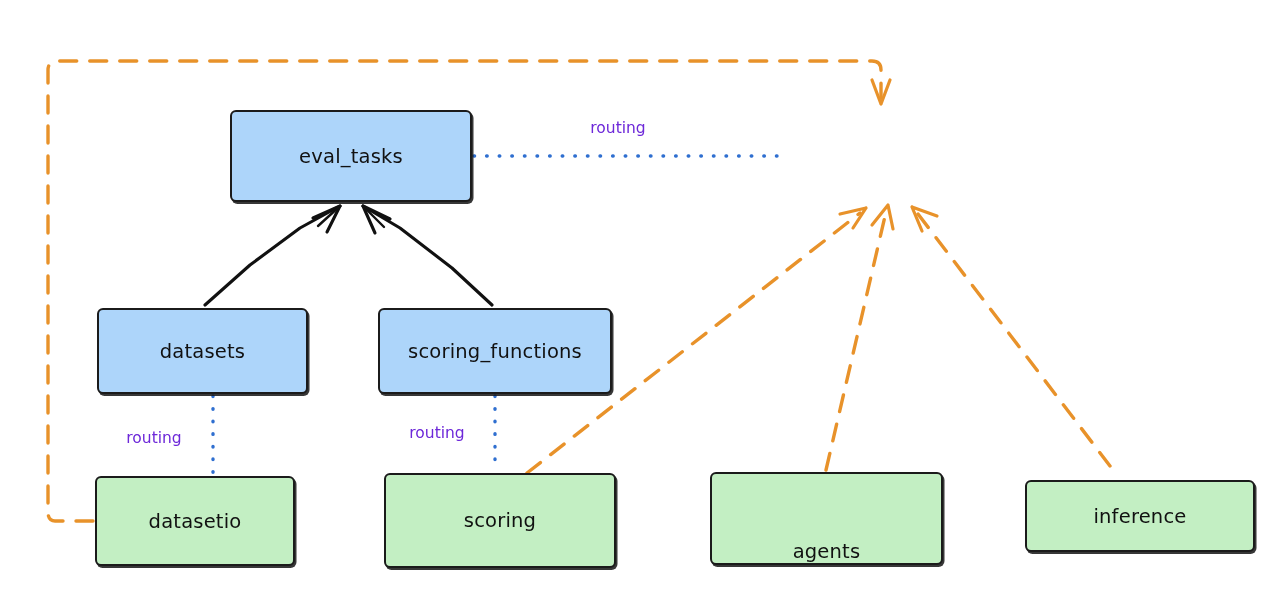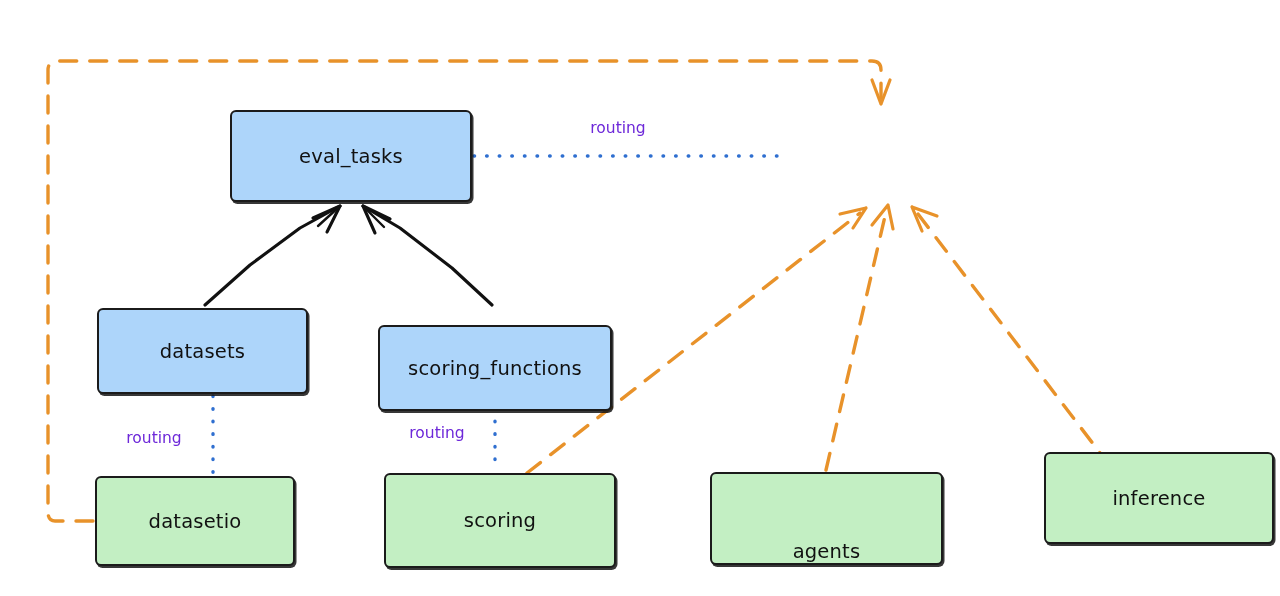--- a/index.html
+++ b/index.html
@@ -106,37 +106,37 @@
 
   <div class="node blue" style="left:230px; top:110px; width:242px; height:92px;">
     <span class="node-label">eval_tasks</span>
   </div>
 
 
   <div class="node blue" style="left:97px; top:308px; width:211px; height:86px;">
     <span class="node-label">datasets</span>
   </div>
 
-  <div class="node blue" style="left:378px; top:325px; width:234px; height:86px;">
+  <div class="node blue" style="left:378px; top:308px; width:234px; height:86px;">
     <span class="node-label">scoring_functions</span>
   </div>
 
   <div class="node green" style="left:95px; top:476px; width:200px; height:90px;">
     <span class="node-label">datasetio</span>
   </div>
 
   <div class="node green" style="left:384px; top:473px; width:232px; height:95px;">
     <span class="node-label">scoring</span>
   </div>
 
   <div class="node green" style="left:710px; top:472px; width:233px; height:93px;align-items:flex-end;">
     <span class="node-label">agents</span>
   </div>
 
-  <div class="node green" style="left:1025px; top:452px; width:230px; height:92px;margin-left:19px;">
+  <div class="node green" style="left:1025px; top:480px; width:230px; height:72px;">
     <span class="node-label">inference</span>
   </div>
 
   <div class="edge-label" style="left:618px; top:128px;">routing</div>
 
   <div class="edge-label" style="left:154px; top:438px;">routing</div>
 
   <div class="edge-label" style="left:437px; top:433px;">routing</div>
 
 </div>

